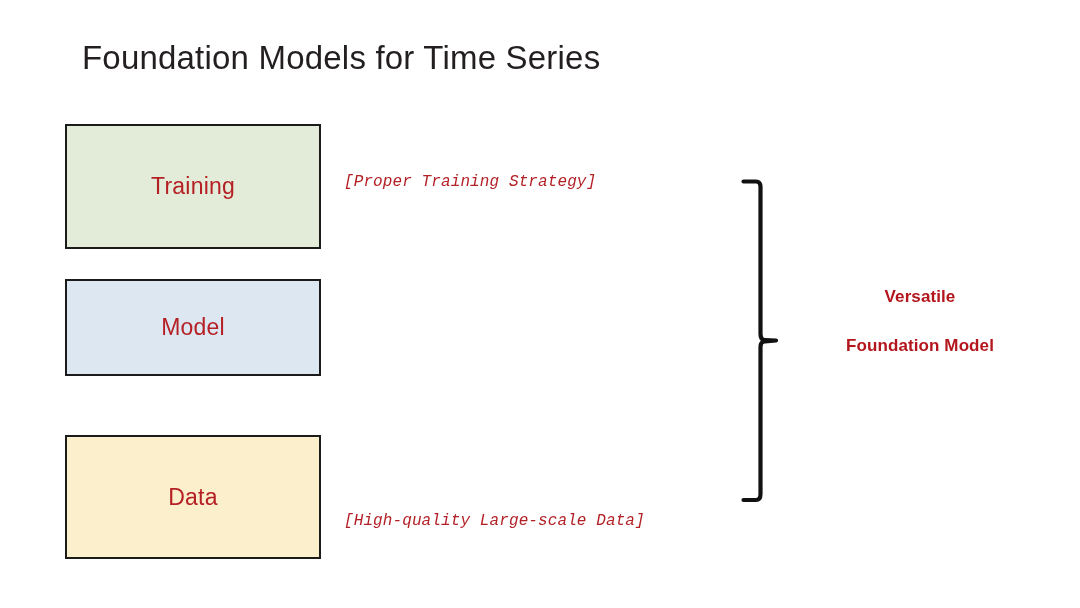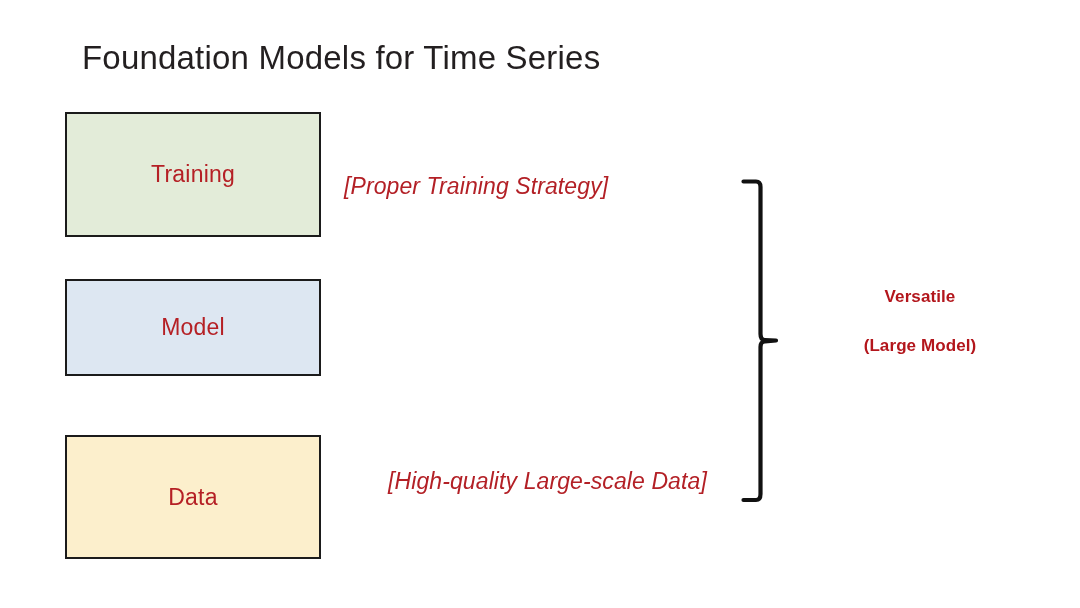--- a/index.html
+++ b/index.html
@@ -49,38 +49,39 @@
     justify-content: center;
   }
   .pillar-label {
     font-size: 23px;
     font-weight: 400;
     color: #b52025;
     letter-spacing: 0.2px;
     white-space: nowrap;
   }
 
-  #pillar-box-0 { top: 112px; height: 125px; background: #e3ecd9; }
+  #pillar-box-0 { top: 124px; height: 125px; background: #e3ecd9; }
   #pillar-box-1 { top: 279px; height: 97px; background: #dde7f2; }
   #pillar-box-2 { top: 435px; height: 124px; background: #fcefcc; }
 
   
   .pillar-note {
     position: absolute;
     left: 344px;
-    font-size: 23px;
+    font-size: 16px;
     font-style: italic;
     font-weight: 400;
     color: #b32026;
     white-space: nowrap;
     letter-spacing: 0.1px;
+    font-family: Liberation Mono, monospace;
   }
   #pillar-note-0 { top: 173px; }
   #pillar-note-1 { top: 329px; }
-  #pillar-note-2 { top: 468px; margin-left: 44px; }
+  #pillar-note-2 { top: 512px; }
 
   
   #grouping-bracket {
     position: absolute;
     left: 735px;
     top: 170px;
     width: 56px;
     height: 344px;
   }
 
@@ -131,16 +132,16 @@
              L 41 170.5
              L 30 171.5
              Q 25.5 171.5 25.5 177
              L 25.5 324
              Q 25.5 330 21 330
              L 8.5 330" fill="none" stroke="#111111" stroke-width="4.2" stroke-linecap="round" stroke-linejoin="round"></path>
   </svg>
 
   <div id="outcome-block">
     <div class="outcome-line">Versatile</div>
-    <div class="outcome-line">(Large Model)</div>
+    <div class="outcome-line">Foundation Model</div>
   </div>
 
 </div>
 
 </body></html>

